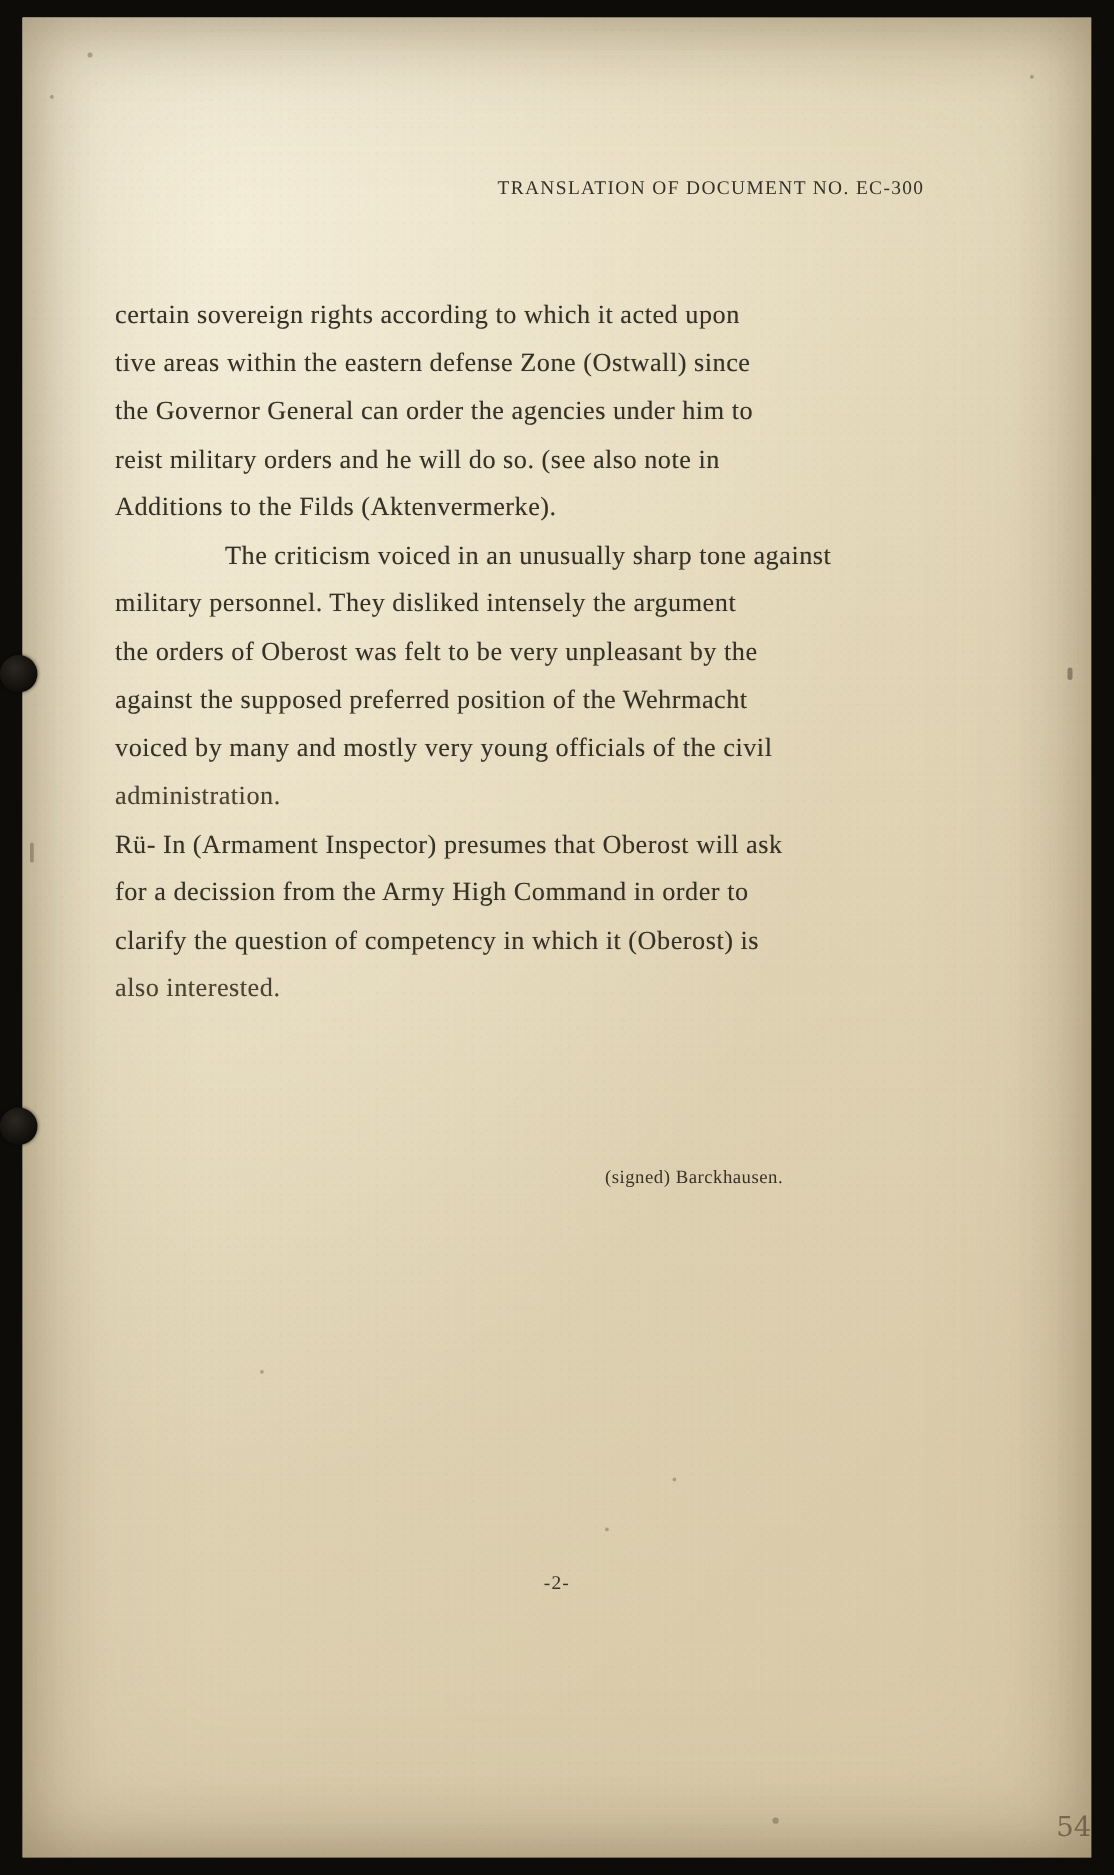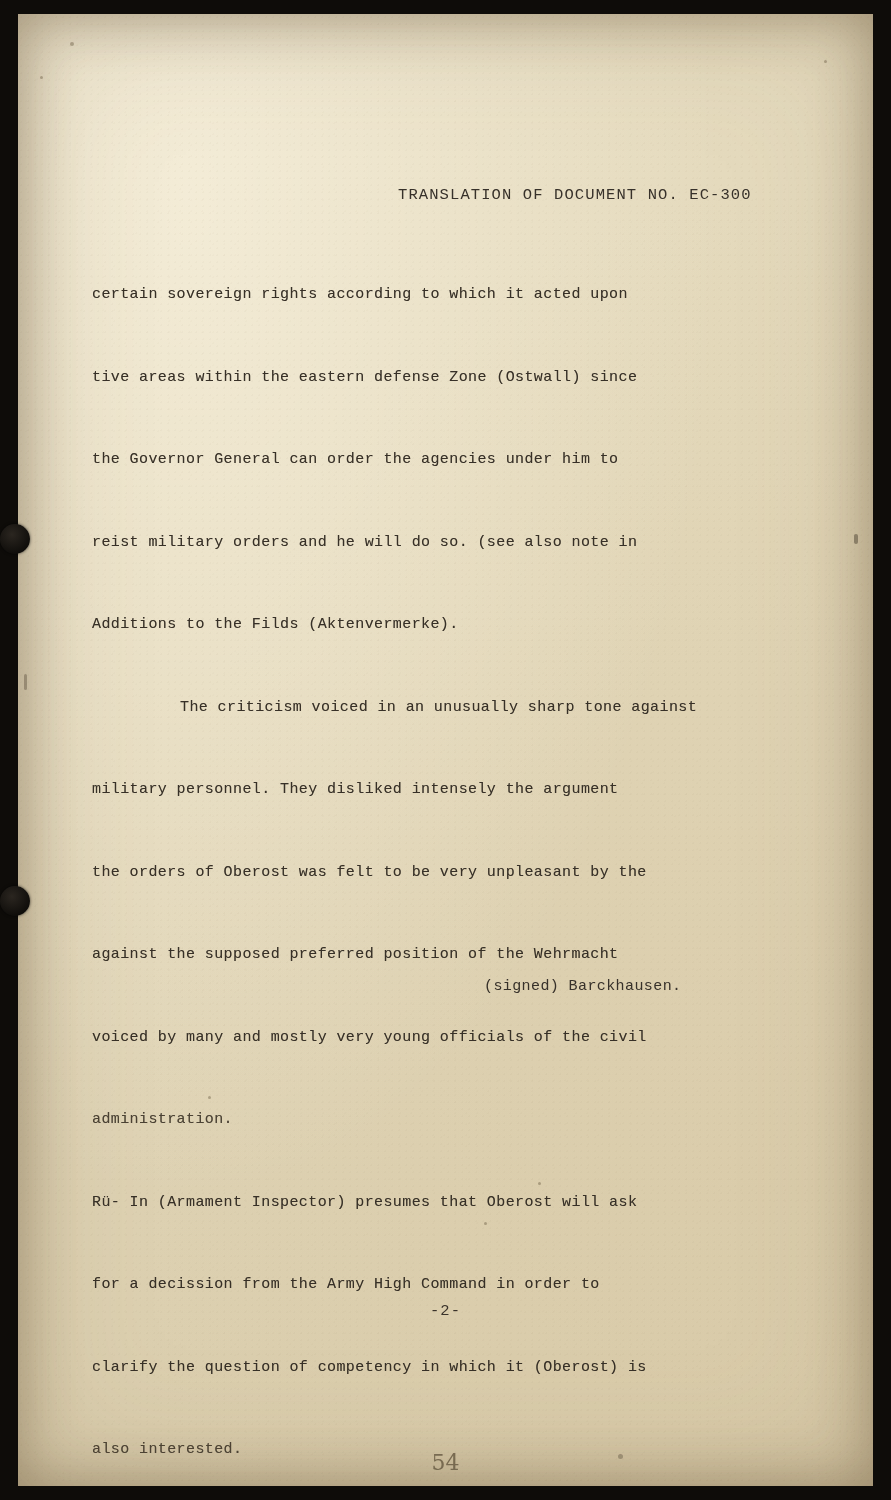--- a/index.html
+++ b/index.html
@@ -65,23 +65,22 @@
     height: 30px;
     border-radius: 50%;
     background: radial-gradient(circle at 40% 35%, #2b2620 0%, #100e0b 70%, #080706 100%);
     box-shadow: 0 0 3px rgba(0,0,0,0.7);
   }
   .hole.h1 { top: 524px; }
   .hole.h2 { top: 886px; }
 
   .typed {
     color: #332d25;
-    font-family: Liberation Mono, monospace;
+    font-family: Liberation Serif, serif;
     letter-spacing: 0.4px;
-    margin-top: 44px;
     -webkit-font-smoothing: none;
   }
 
   .header {
     position: absolute;
     left: 380px;
     top: 128px;
     font-size: 15.5px;
     letter-spacing: 1.1px;
     color: #37312a;
@@ -89,21 +88,21 @@
   }
 
   .body-block {
     position: absolute;
     left: 74px;
     top: 218px;
     width: 740px;
   }
 
   .line {
-    font-size: 15px;
+    font-size: 21px;
     line-height: 38.5px;
     white-space: pre;
     color: #373027;
     text-shadow: 0 0 0.6px rgba(55,48,39,0.35);
   }
   .line.faded { color: #4b4234; }
 
   .indent { display: inline-block; width: 88px; }
 
   .signature {
@@ -124,21 +123,21 @@
     font-size: 15.5px;
     color: #39322a;
     letter-spacing: 1px;
   }
 
   .folio {
     position: absolute;
     left: 0;
     right: 0;
     top: 1436px;
-    text-align: center;
+    text-align: right;
     font-size: 22px;
     font-family: "DejaVu Serif", serif;
     color: #6c6048;
     opacity: 0.85;
   }
 
   
   .speck {
     position: absolute;
     background: rgba(95,80,55,0.40);

